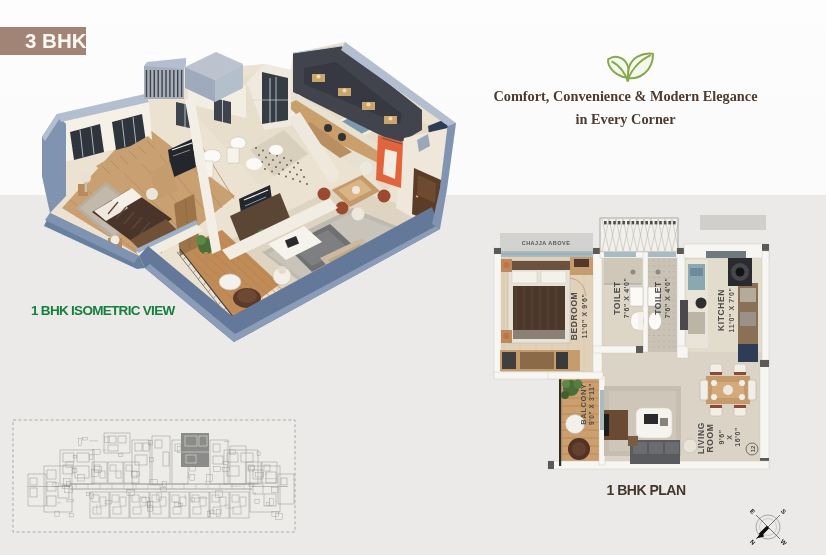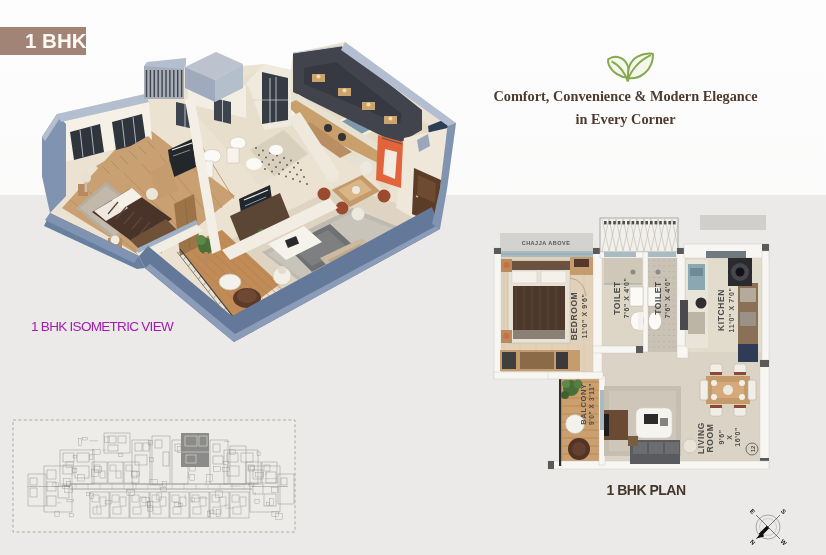--- a/index.html
+++ b/index.html
@@ -9,30 +9,30 @@
   #bgbottom{position:absolute;left:0;top:195px;width:826px;height:360px;
        background:#ebeae8;}
   #tag{position:absolute;left:0;top:27px;width:86px;height:28px;
        background:#a28476;color:#fdf8f2;font-weight:bold;font-size:20.5px;
        line-height:28px;padding-left:25px;box-sizing:border-box;
        letter-spacing:0;white-space:nowrap;}
   #h1{position:absolute;left:419px;top:88px;width:413px;text-align:center;
       color:#4c3b2e;font-family:"Liberation Serif",serif;font-weight:bold;font-size:14.3px;}
   #h2{position:absolute;left:419px;top:111px;width:413px;text-align:center;
       color:#4c3b2e;font-family:"Liberation Serif",serif;font-weight:bold;font-size:14.3px;}
-  .cap1{position:absolute;left:31px;top:319px;color:#a21caf;font-weight:normal;
+  .cap1{position:absolute;left:31px;top:303px;color:#15803d;font-weight:bold;
        font-size:13.5px;letter-spacing:-0.7px;}
   .cap2{position:absolute;left:413px;top:482px;width:466px;text-align:center;
         color:#44362b;font-weight:bold;font-size:14px;letter-spacing:-0.5px;}
   svg{position:absolute;left:0;top:0;}
 </style>
 </head>
 <body>
 <div id="bgbottom"></div>
-<div id="tag">1 BHK</div>
+<div id="tag">3 BHK</div>
 <svg id="leaf" style="left:604px;top:52px" width="52" height="31" viewBox="0 0 52 31">
   <path d="M4.2,7.2 C10,3.2 17.5,4.4 21.6,9.8 C24.6,13.8 25.4,20.4 23.8,25.6 C16.4,25.4 8.6,20.6 5,13.4 C4,11.2 3.8,9 4.2,7.2 Z" fill="#f4f8ea" stroke="#85a74d" stroke-width="2"></path>
   <path d="M24.6,26.2 C22.6,17 26.4,8.4 34,4.4 C38.8,1.8 44.6,1 48.8,1.8 C49.6,8.2 46.6,16.2 40.4,21.4 C35.4,25.4 29.4,26.8 24.6,26.2 Z" fill="#f4f8ea" stroke="#85a74d" stroke-width="2"></path>
   <path d="M23.8,29.6 C21.8,22.4 16.2,13.6 7.6,9.4" fill="none" stroke="#85a74d" stroke-width="1.9"></path>
   <path d="M23.8,29.6 C25.2,21 33.4,9.4 46.8,3.2" fill="none" stroke="#85a74d" stroke-width="1.9"></path>
 </svg>
 <div id="h1">Comfort, Convenience &amp; Modern Elegance</div>
 <div id="h2">in Every Corner</div>
 <div class="cap1">1 BHK ISOMETRIC VIEW</div>
 <div class="cap2">1 BHK PLAN</div>

